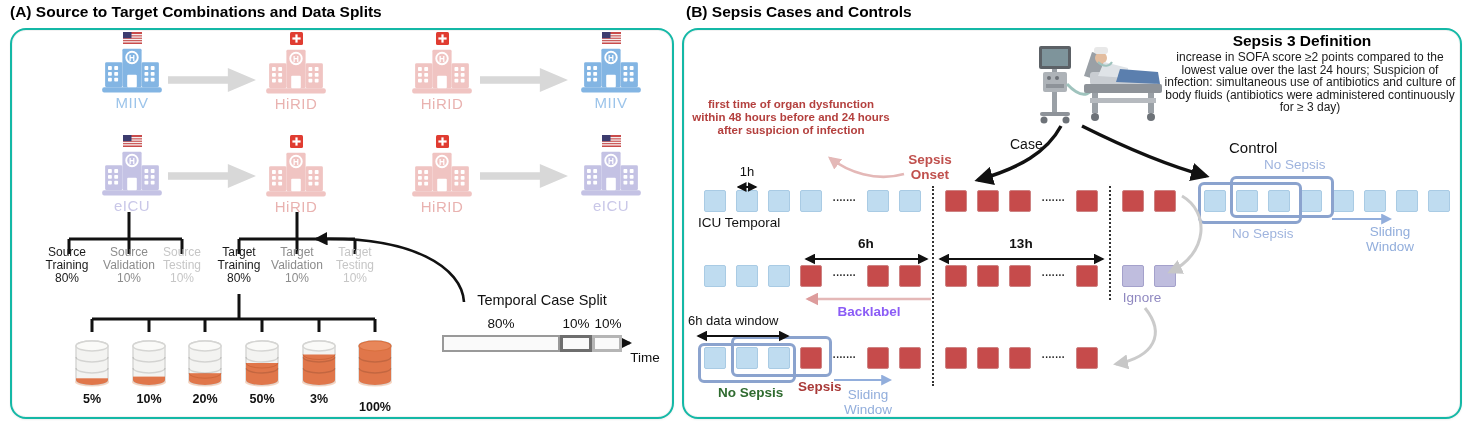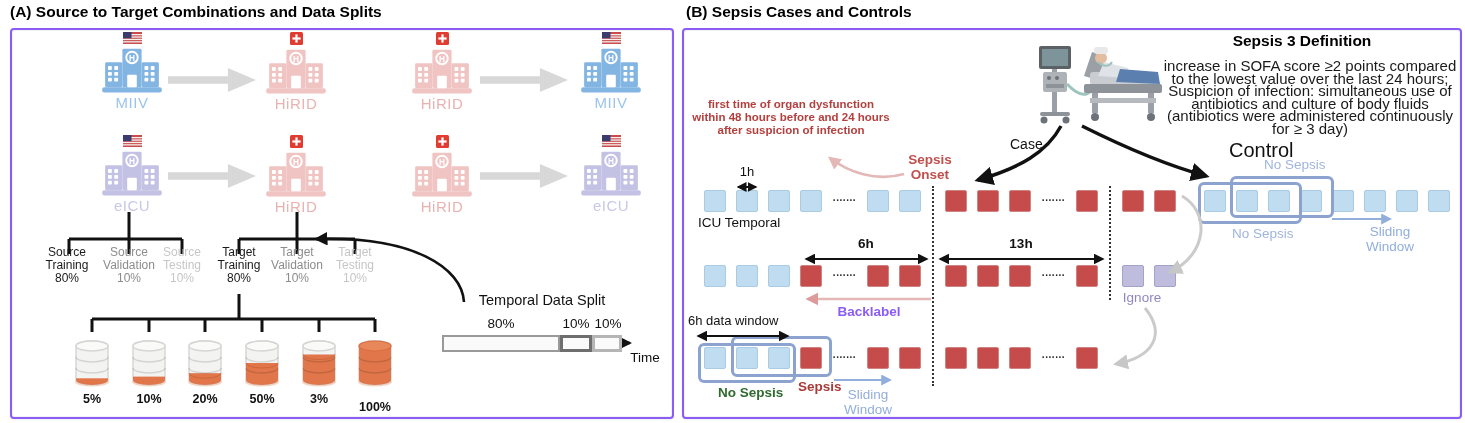--- a/index.html
+++ b/index.html
@@ -1,19 +1,19 @@
 <!DOCTYPE html>
 <html><head>
 <meta charset="utf-8">
 <style>
   html,body{margin:0;padding:0;background:#fff;}
   .canvas{position:relative;width:1465px;height:423px;background:#fff;
           font-family:"Liberation Sans",sans-serif;overflow:hidden;}
   .fig-title{position:absolute;top:3px;font-size:15.5px;font-weight:bold;color:#000;}
-  .panel{position:absolute;top:28px;height:387px;border:2px solid #8b5cf6;border-radius:4px;
+  .panel{position:absolute;top:28px;height:387px;border:2px solid #14b8a6;border-radius:16px;
          background:#fff;box-shadow:0 1px 2px rgba(0,0,0,.07), inset 0 0 0 1px #f2f2f2;}
   .abs{position:absolute;}
   .svgov{position:absolute;left:0;top:0;pointer-events:none;}
   
   .hslot{position:absolute;width:80px;display:flex;flex-direction:column;align-items:center;gap:1px;}
   .hlabel{font-size:15px;letter-spacing:.5px;}
   .blockarrow{position:absolute;width:88px;height:24px;background:#d8d8d8;
     clip-path:polygon(0 34%,68% 34%,68% 0,100% 50%,68% 100%,68% 66%,0 66%);}
   
   .tlabel{position:absolute;width:74px;text-align:center;font-size:12px;line-height:13px;}
@@ -398,21 +398,21 @@
             <path d="M4,8 A16,5 0 0 1 36,8 L36,42 A16,5 0 0 1 4,42 Z" fill="#f3f3f1" stroke="#d5d5d3" stroke-width="1.4"></path>
             <ellipse cx="20" cy="8" rx="16" ry="5" fill="#fafaf8" stroke="#d5d5d3" stroke-width="1.4"></ellipse>
             <rect x="3" y="2" width="34" height="48" fill="#e0764a" clip-path="url(#cyl5)"></rect>
             <ellipse cx="20" cy="8" rx="16" ry="5" fill="#e8875a" stroke="#d9703f" stroke-width="1.2"></ellipse>
             <path d="M4,19 A16,5 0 0 0 36,19" fill="none" stroke="rgba(0,0,0,0.13)" stroke-width="1.4"></path>
             <path d="M4,30 A16,5 0 0 0 36,30" fill="none" stroke="rgba(0,0,0,0.13)" stroke-width="1.4"></path>
           </svg></div>
         <div class="pctlabel" style="left: 341px; top: 362px; margin-top: 8px;">100%</div>
       </div>
 
-    <div class="tds-txt" style="left:440px;top:262px;width:180px;font-size:14.5px;">Temporal Data Split</div>
+    <div class="tds-txt" style="left:440px;top:262px;width:180px;font-size:14.5px;">Temporal Case Split</div>
     <div class="tds-txt" style="left:459px;top:286px;width:60px;">80%</div>
     <div class="tds-txt" style="left:534px;top:286px;width:60px;">10%</div>
     <div class="tds-txt" style="left:566px;top:286px;width:60px;">10%</div>
     <div class="seg" style="left:430px;top:305px;width:118px;height:17px;border:2px solid #999;"></div>
     <div class="seg" style="left:548px;top:305px;width:32px;height:17px;border:3px solid #6e6e6e;"></div>
     <div class="seg" style="left:580px;top:305px;width:30px;height:17px;border:3px solid #b5b5b5;"></div>
     <div class="tds-txt" style="left:608px;top:320px;width:50px;">Time</div>
   </div>
 
   <div class="panel" style="left:682px;width:776px;">
@@ -441,26 +441,26 @@
       <rect x="58" y="66" width="66" height="5" fill="#b6babf"></rect>
 
       <circle cx="69" cy="26" r="6" fill="#e3bd9f"></circle>
       <rect x="62" y="15" width="14" height="7" rx="3" fill="#e8e8e8"></rect>
       <path d="M72,30 L96,36 L96,46 L66,44 Z" fill="#dfe3e7"></path>
       <path d="M88,37 L126,40 L128,52 L84,50 Z" fill="#5b7fae"></path>
       <path d="M66,30 C72,36 78,34 80,30" stroke="#9fc3bd" stroke-width="2" fill="none"></path>
     </svg>
 
     <div class="abs center" style="left:498px;top:2px;width:240px;font-size:15.5px;font-weight:bold;color:#000;">Sepsis 3 Definition</div>
-    <div class="abs center" style="left:476px;top:30px;width:300px;font-size:15px;line-height:12.6px;color:#1a1a1a;">increase in SOFA score ≥2 points compared to the lowest value over the last 24 hours; Suspicion of infection: simultaneous use of antibiotics and culture of body fluids (antibiotics were administered continuously for ≥ 3 day)</div>
+    <div class="abs center" style="left:476px;top:21px;width:300px;font-size:12px;line-height:12.6px;color:#1a1a1a;">increase in SOFA score ≥2 points compared to the lowest value over the last 24 hours; Suspicion of infection: simultaneous use of antibiotics and culture of body fluids (antibiotics were administered continuously for ≥ 3 day)</div>
 
     <div class="abs center" style="left:8px;top:68px;width:198px;font-size:11.5px;font-weight:bold;line-height:12.8px;color:#b4403e;">first time of organ dysfunction within 48 hours before and 24 hours after suspicion of infection</div>
     <div class="abs center" style="left:214px;top:122px;width:64px;font-size:13.5px;font-weight:600;line-height:15px;color:#c0504d;">Sepsis Onset</div>
     <div class="abs" style="left:326px;top:106px;font-size:14px;color:#111;">Case</div>
-    <div class="abs" style="left:545px;top:109px;font-size:20px;color:#111;">Control</div>
+    <div class="abs" style="left:545px;top:109px;font-size:15px;color:#111;">Control</div>
     <div class="abs center" style="left:52px;top:134px;width:22px;font-size:13px;color:#111;">1h</div>
     <div class="abs" style="left:14px;top:185px;font-size:13.5px;color:#111;">ICU Temporal</div>
 
     <div class="sq-row" style="left:20px;top:160px;" id="rowCase">
         <div class="sq" style="background: rgb(191, 220, 240); border: 1.5px solid rgb(169, 203, 228);"></div>
         <div class="sq" style="background: rgb(191, 220, 240); border: 1.5px solid rgb(169, 203, 228);"></div>
         <div class="sq" style="background: rgb(191, 220, 240); border: 1.5px solid rgb(169, 203, 228);"></div>
         <div class="sq" style="background: rgb(191, 220, 240); border: 1.5px solid rgb(169, 203, 228);"></div>
         <div class="dots">·······</div>
         <div class="sq" style="background: rgb(191, 220, 240); border: 1.5px solid rgb(169, 203, 228);"></div>

